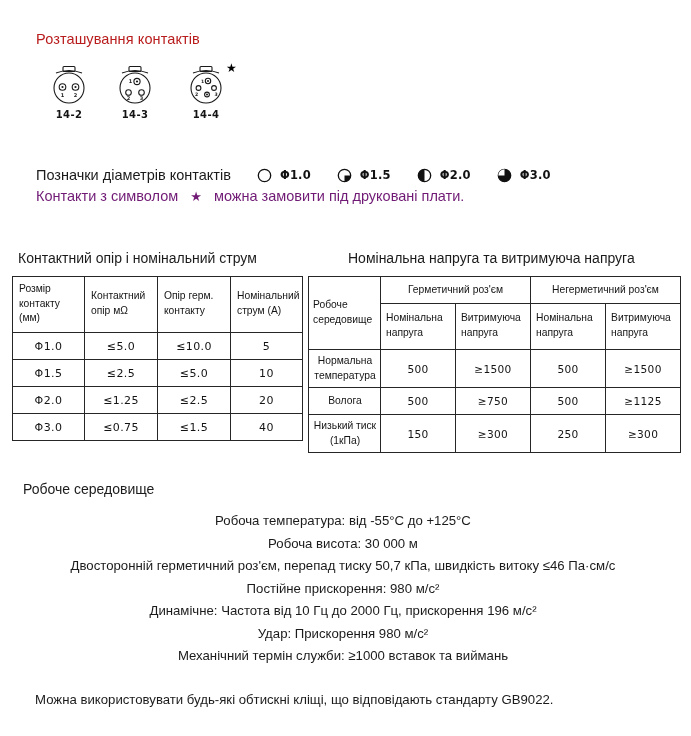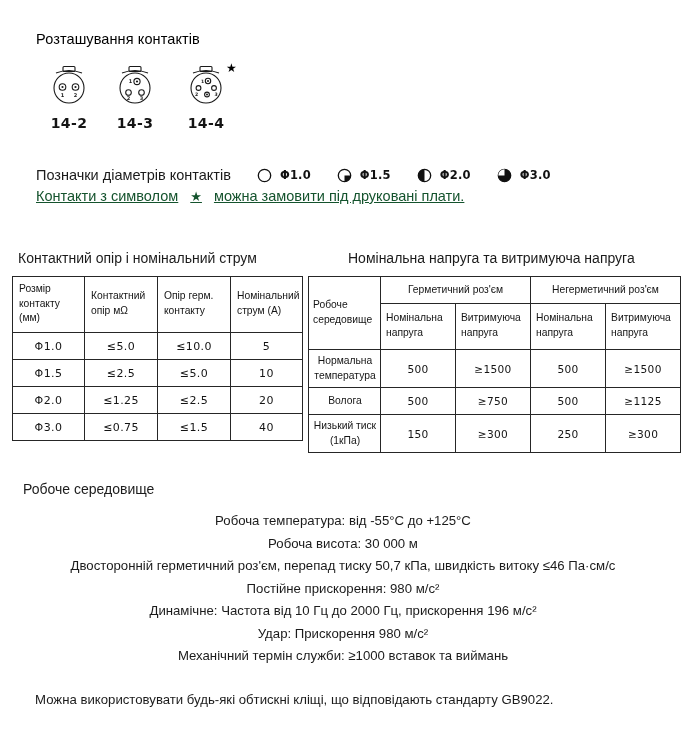--- a/index.html
+++ b/index.html
@@ -19,41 +19,41 @@
   }
 
   
   .abs { position: absolute; }
 
   
   #pin-arrangement-title {
     left: 36px;
     top: 31px;
     font-size: 14.5px;
-    color: #000000;
+    color: #b91c1c;
     letter-spacing: .1px;
   }
 
   #connector-row {
     left: 36px;
     top: 63px;
     width: 260px;
     height: 70px;
   }
   .connector-fig {
     position: absolute;
     width: 66px;
     text-align: center;
   }
   .connector-fig .svg-wrap { display: block; height: 46px; }
   .connector-label {
-    font-size: 14px;
+    font-size: 10px;
     letter-spacing: .4px;
     color: #141414;
-    margin-top: 6px;
+    margin-top: 0;
     font-family: "DejaVu Sans", sans-serif;
     font-weight: 600;
   }
   #fig-14-2 { left: 0px; }
   #fig-14-3 { left: 66px; }
   #fig-14-4 { left: 137px; }
   .star-mark {
     position: absolute;
     font-size: 12px;
     line-height: 1;
@@ -87,24 +87,23 @@
     width: 15px;
     height: 15px;
     display: block;
   }
 
   
   #star-note {
     left: 36px;
     top: 188px;
     font-size: 14.5px;
-    color: #14532d;
+    color: #701a75;
     display: flex;
     align-items: center;
-    text-decoration: underline;
   }
   #star-note .mid-star {
     margin: 0 12px;
     font-size: 13px;
     line-height: 1;
   }
 
   
   .table-caption {
     font-size: 14px;

